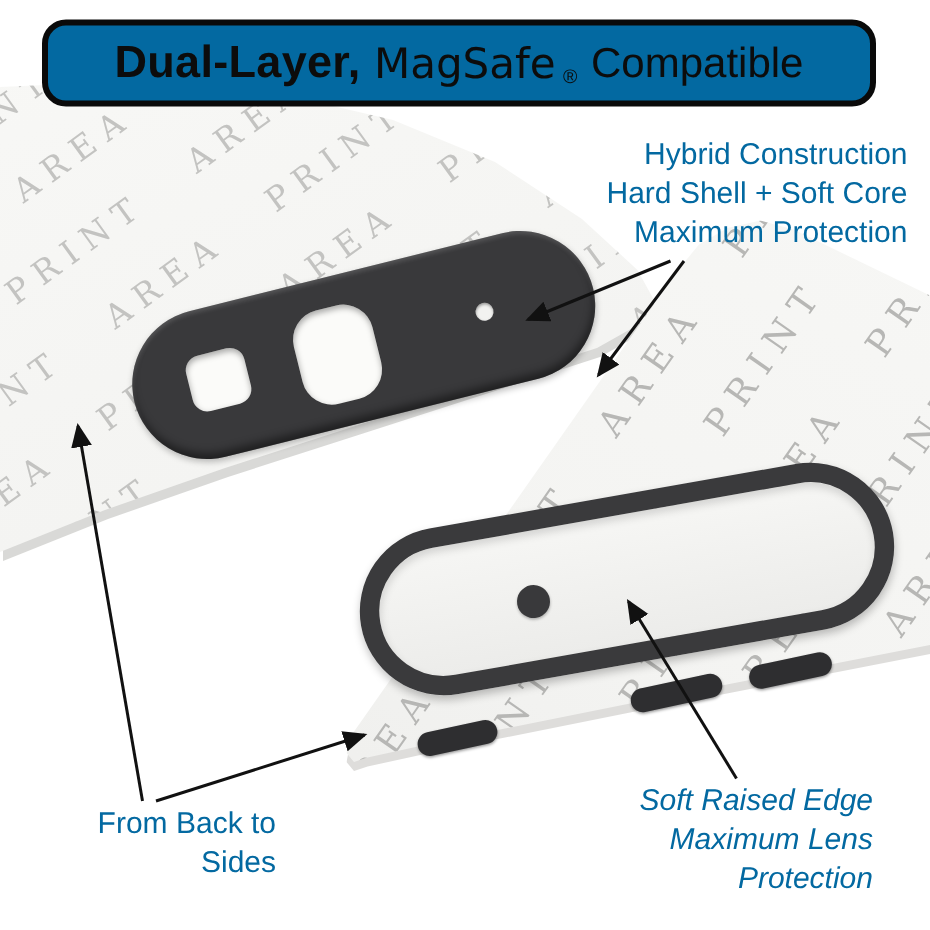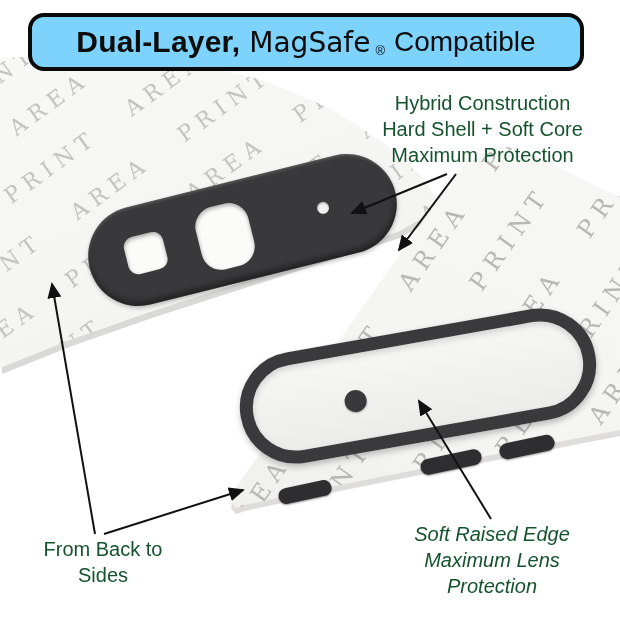--- a/index.html
+++ b/index.html
@@ -1,21 +1,21 @@
 <!DOCTYPE html>
 <html><head>
 <meta charset="utf-8">
 <style>
   html,body{margin:0;padding:0;background:#ffffff;}
   #stage{position:relative;width:620px;height:620px;overflow:hidden;background:#ffffff;
          font-family:"Liberation Sans",sans-serif;color:#0c0c0c;}
 
   
   .title-box{position:absolute;left:28px;top:13px;width:556px;height:58px;box-sizing:border-box;
-             border:4px solid #0a0a0a;border-radius:16px;background:#7dd3fc;z-index:40;
+             border:4px solid #0a0a0a;border-radius:16px;background:#0369a1;z-index:40;
              display:flex;align-items:center;justify-content:center;gap:9px;white-space:nowrap;}
   .t1{font-size:30px;font-weight:800;letter-spacing:.2px;}
   .t2{font-size:28px;font-weight:500;font-family:"DejaVu Sans",sans-serif;}
   .reg{font-size:13px;align-self:flex-end;margin:0 0 9px -4px;}
   .t3{font-size:28px;font-weight:400;}
 
   
   .case-layer{position:absolute;inset:0;}
   .clip1{clip-path:polygon(0px 58px,90px 54px,185px 62px,262px 80px,330px 108px,388px 146px,
          425px 180px,436px 200px,430px 214px,398px 232px,330px 254px,240px 283px,150px 312px,
@@ -59,21 +59,21 @@
   .btn{position:absolute;height:16px;background:#2e2e30;border-radius:9px;transform:rotate(-12deg);
        z-index:13;box-shadow:0 1px 2px rgba(0,0,0,.4);}
   .btn1{left:278px;top:484px;width:54px;}
   .btn2{left:420px;top:454px;width:62px;}
   .btn3{left:499px;top:439px;width:56px;}
 
   
   .callouts{position:absolute;inset:0;z-index:20;pointer-events:none;}
 
   
-  .note{position:absolute;text-align:center;font-size:20px;line-height:26px;color:#14532d;z-index:25;}
+  .note{position:absolute;text-align:right;font-size:20px;line-height:26px;color:#0369a1;z-index:25;}
   .note-hybrid{left:360px;top:90px;width:245px;}
   .note-fullbody{left:22px;top:536px;width:162px;}
   .note-camera{left:402px;top:521px;width:180px;font-style:italic;}
 </style>
 </head>
 <body>
 
 <div id="stage">
 
   <div class="case-layer clip1 case-under1"></div>

